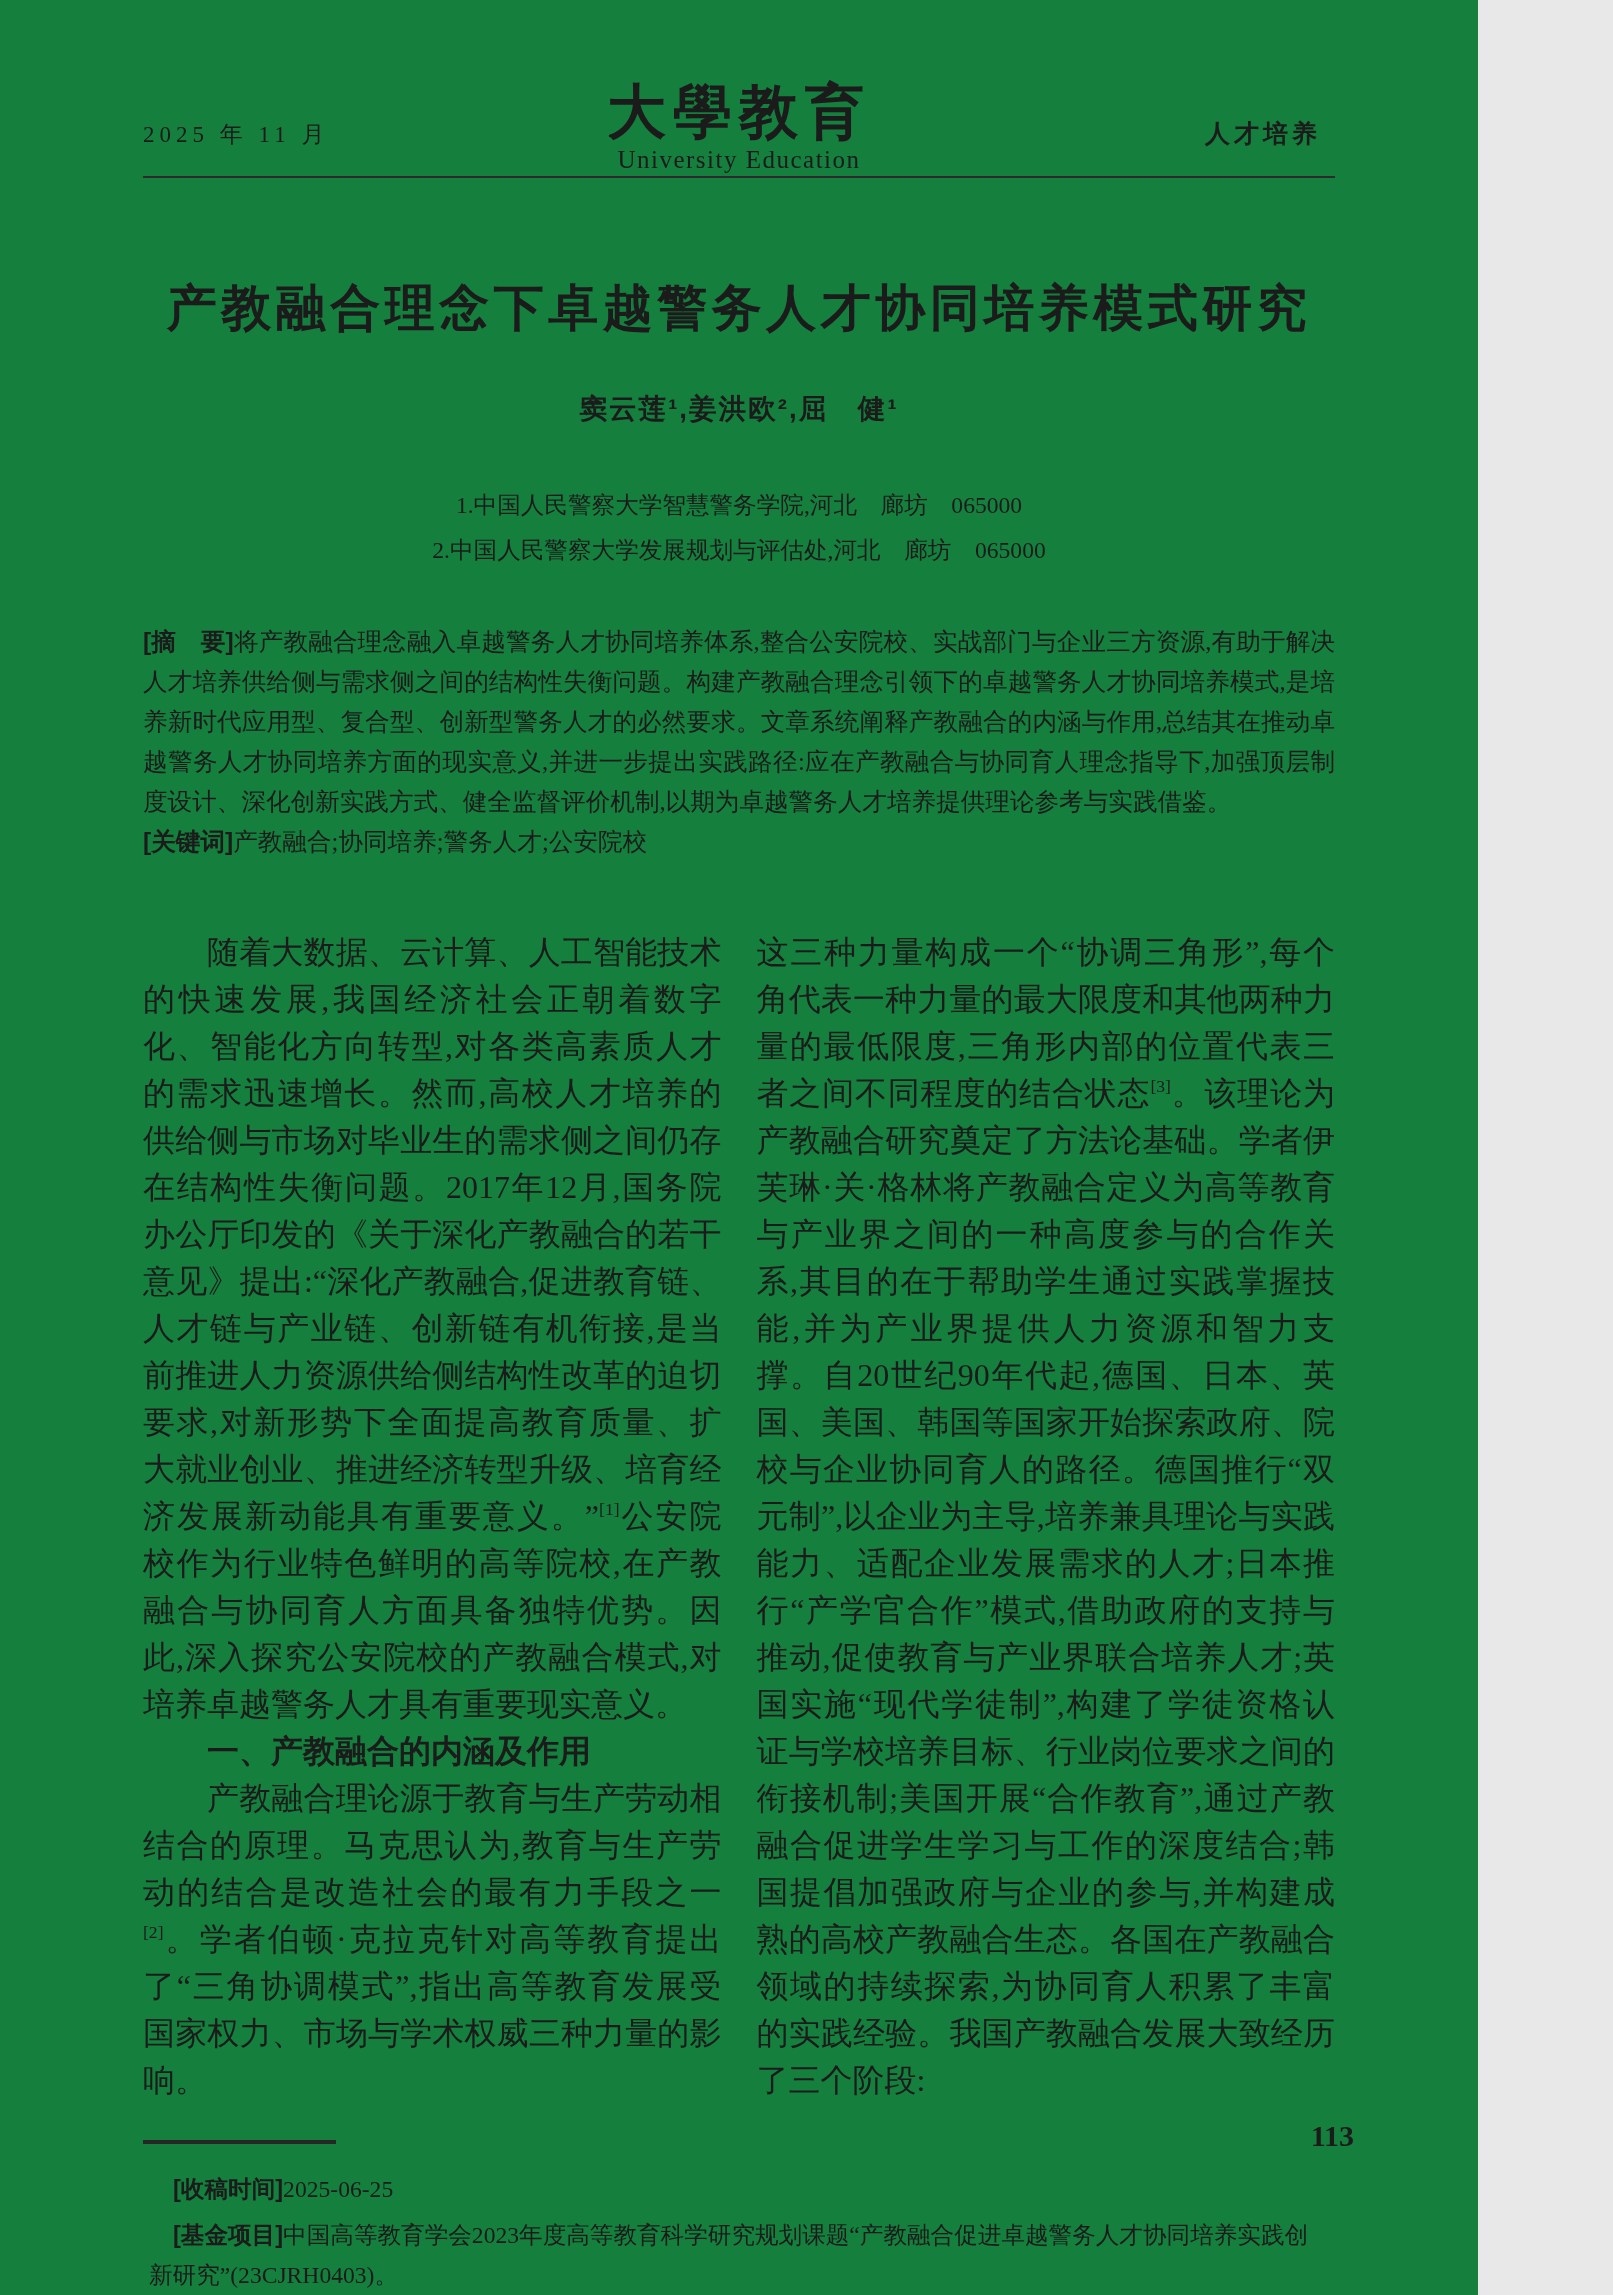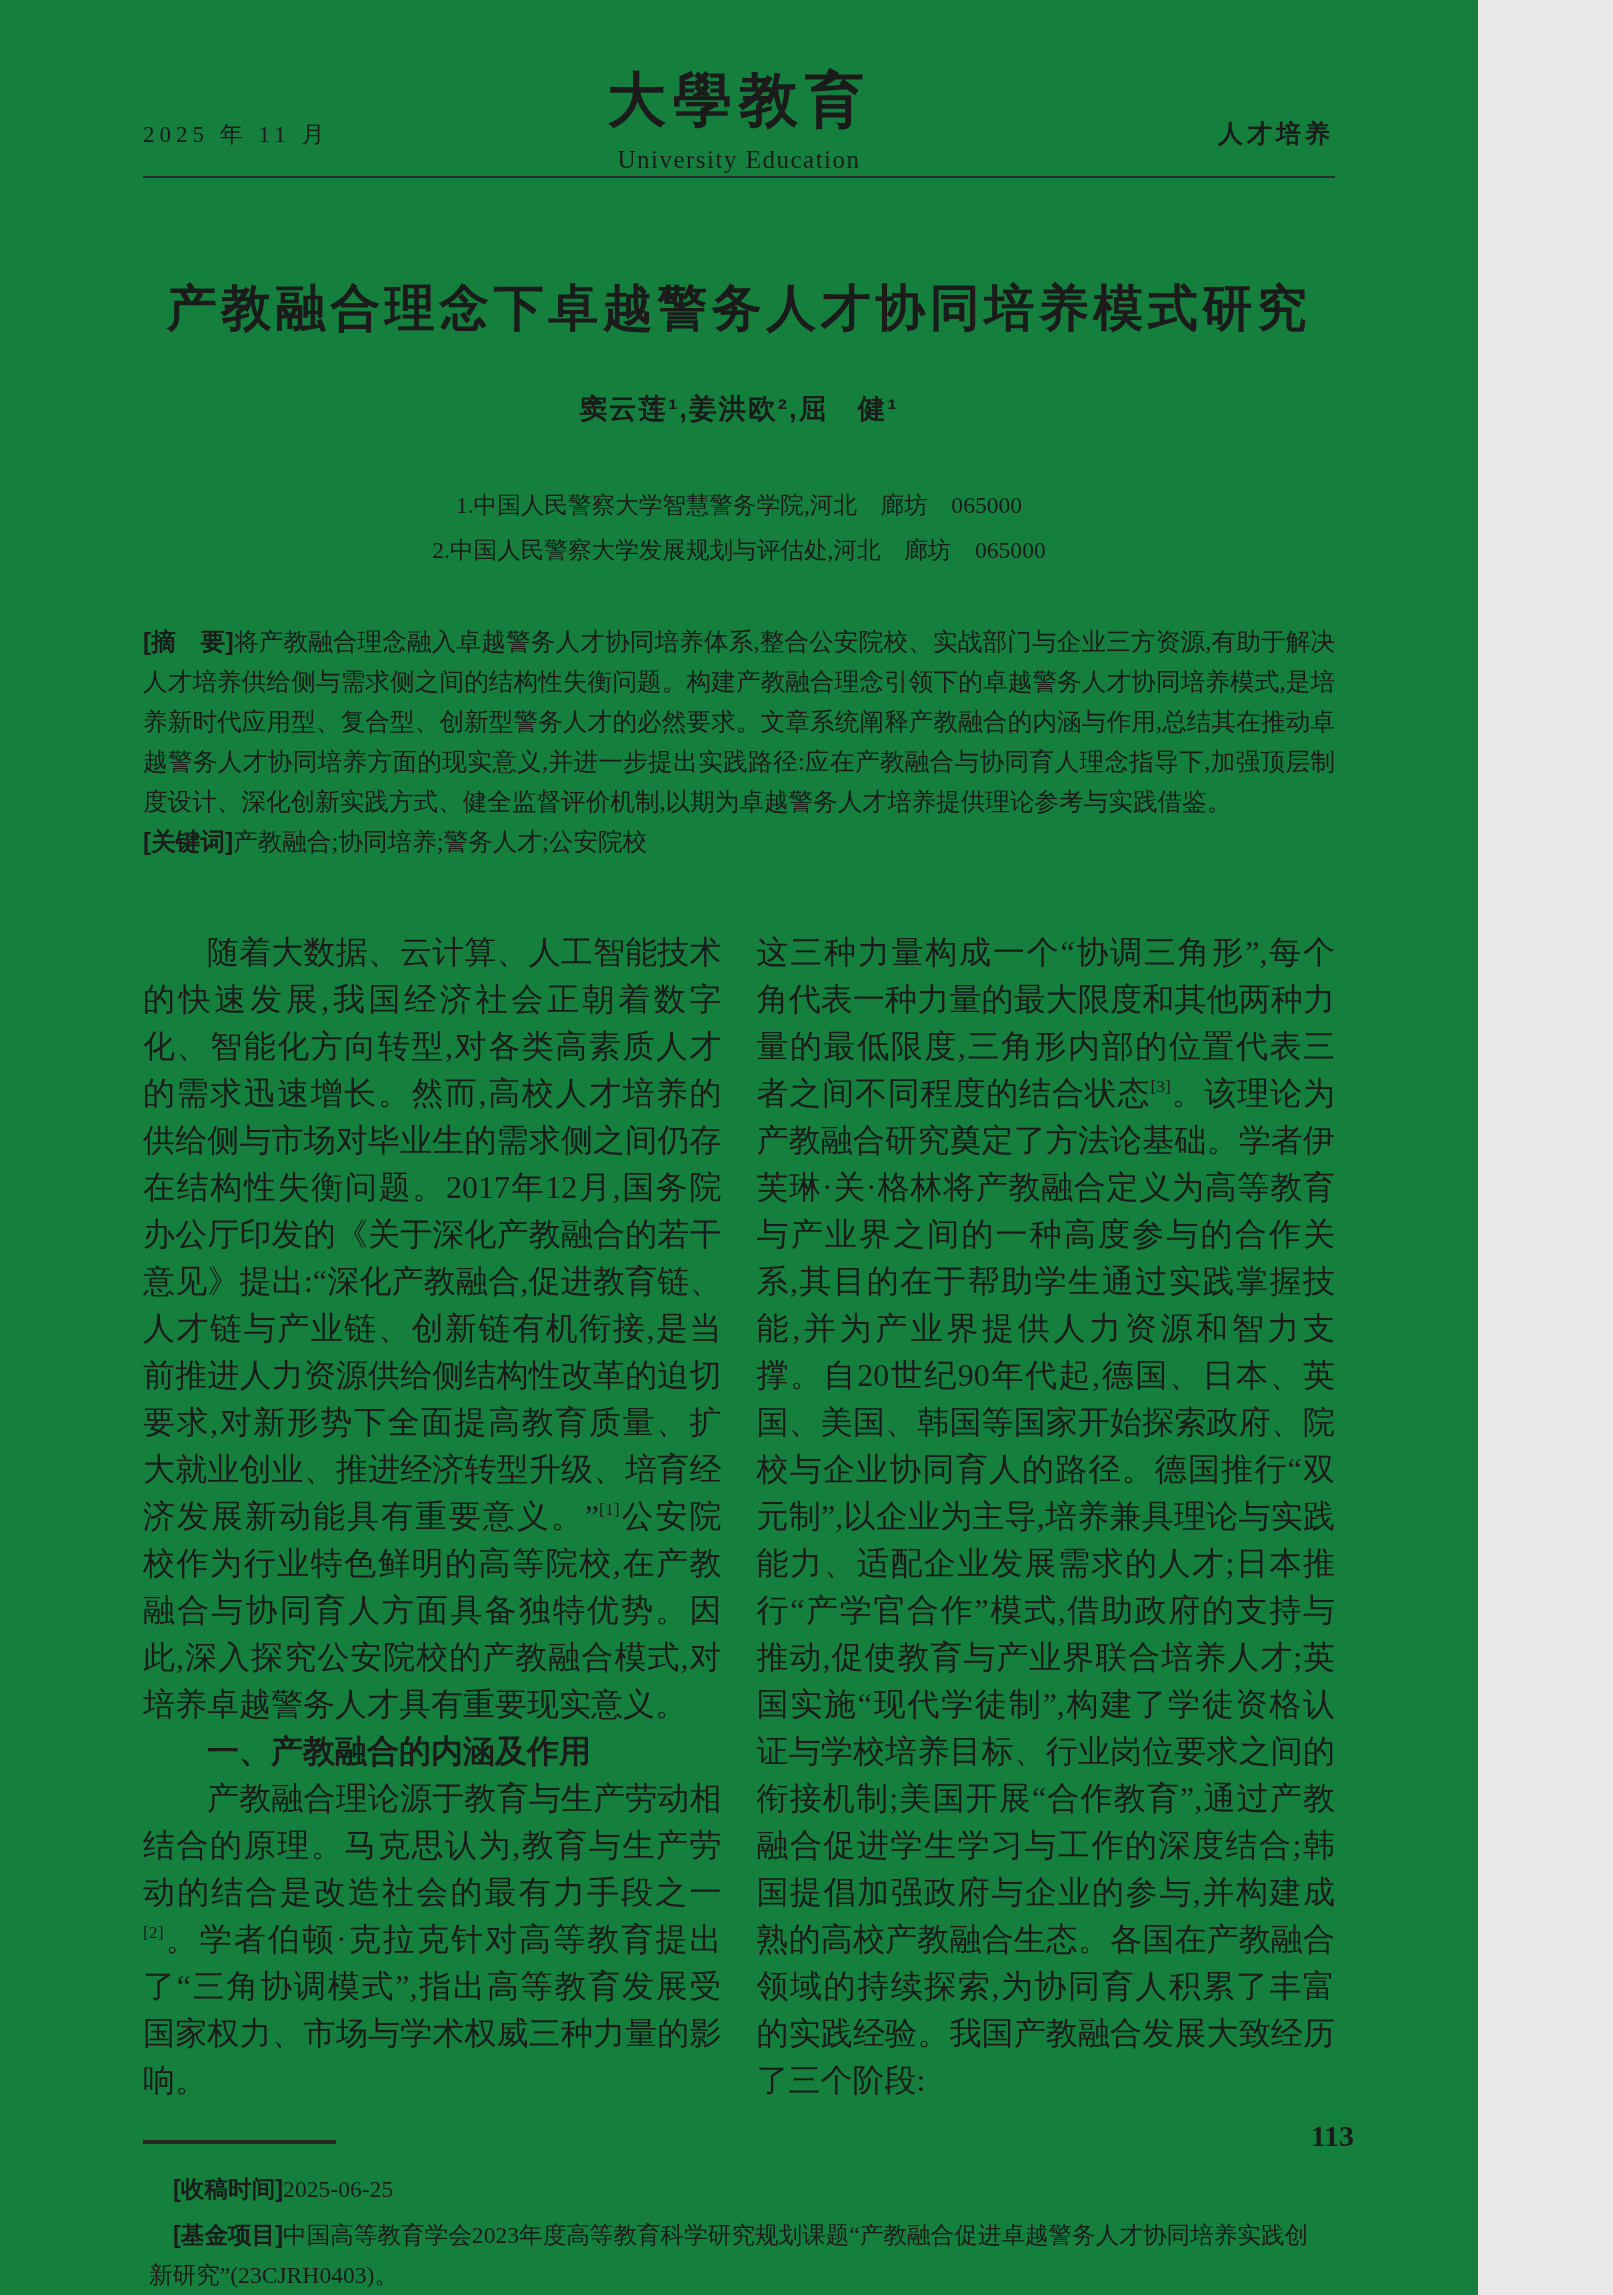--- a/index.html
+++ b/index.html
@@ -12,22 +12,22 @@
     color:#1b1b1b;
     overflow:hidden;
   }
   .content{padding:0 143px;position:relative;}
 
   
   .header{position:relative;height:176px;border-bottom:2.5px solid #2b2b2b;}
   .header-date{position:absolute;left:0;bottom:26px;font-size:23px;letter-spacing:5px;white-space:nowrap;}
   .header-center{position:absolute;left:50%;transform:translateX(-50%);bottom:2px;text-align:center;white-space:nowrap;}
   .logo-zh{font-size:59px;line-height:1.05;font-weight:bold;letter-spacing:7px;}
-  .logo-en{font-size:25px;letter-spacing:1.5px;margin-top:14px;}
-  .header-section{position:absolute;right:1px;bottom:26px;font-size:25px;font-weight:bold;letter-spacing:4px;white-space:nowrap;}
+  .logo-en{font-size:25px;letter-spacing:1.5px;margin-top:2px;}
+  .header-section{position:absolute;right:14px;bottom:26px;font-size:25px;font-weight:bold;letter-spacing:4px;white-space:nowrap;}
 
   
   .title{
     margin-top:103px;
     text-align:center;
     font-family:"Liberation Sans","DejaVu Sans",sans-serif;
     font-weight:bold;
     font-size:50px;
     letter-spacing:4.5px;
     line-height:1.1;

